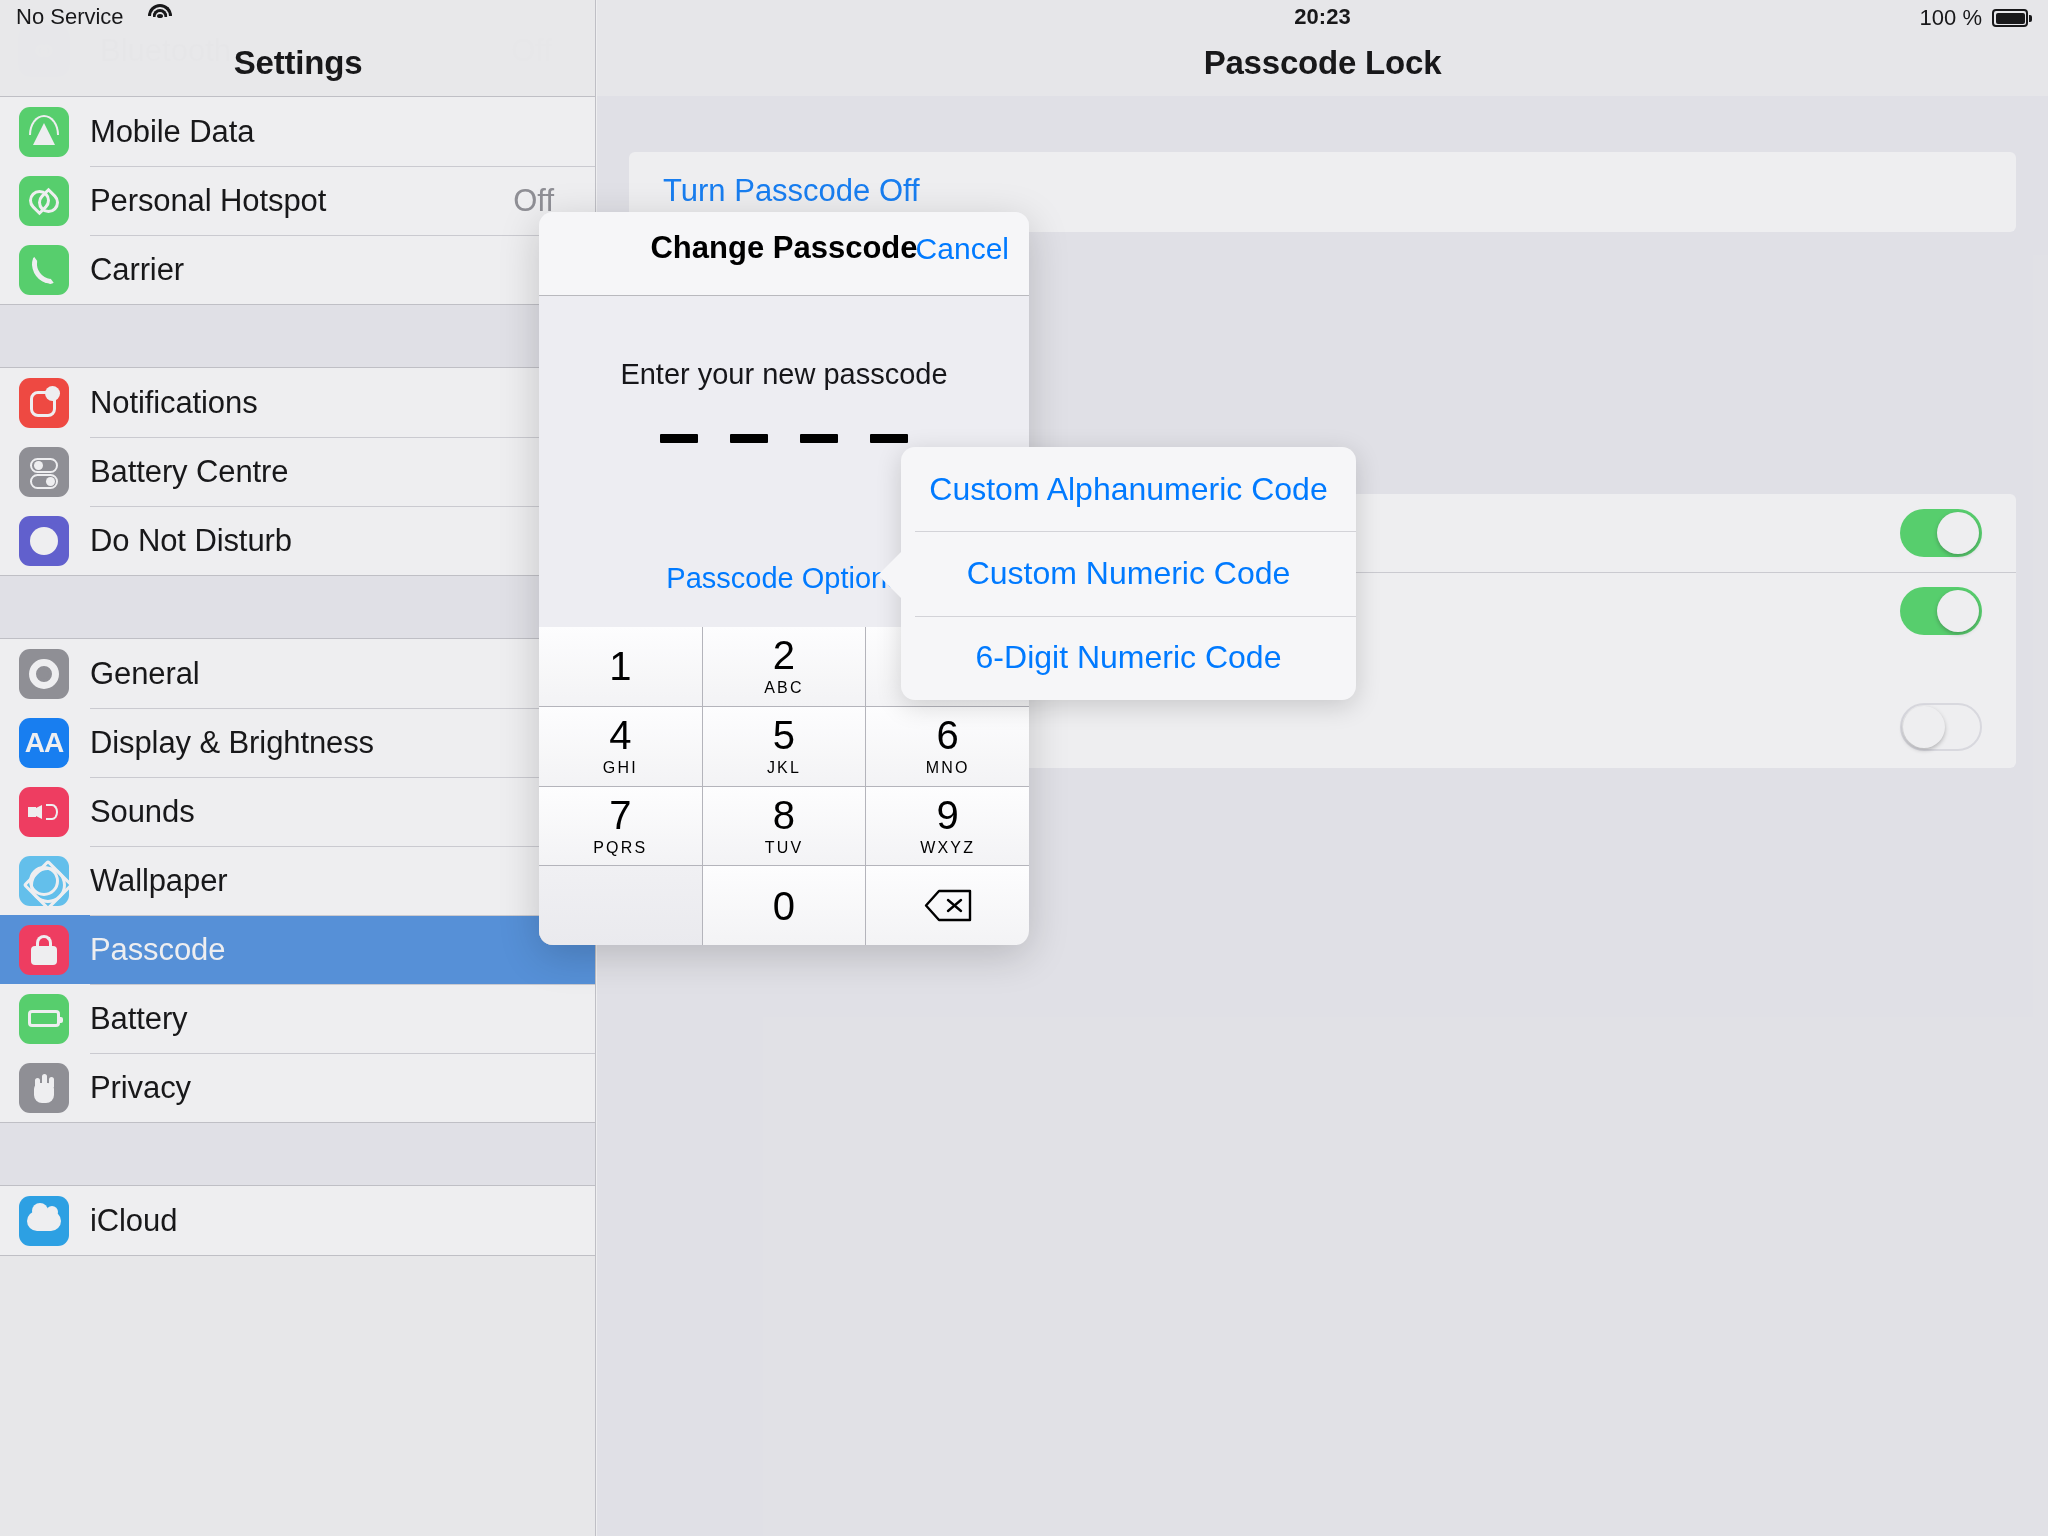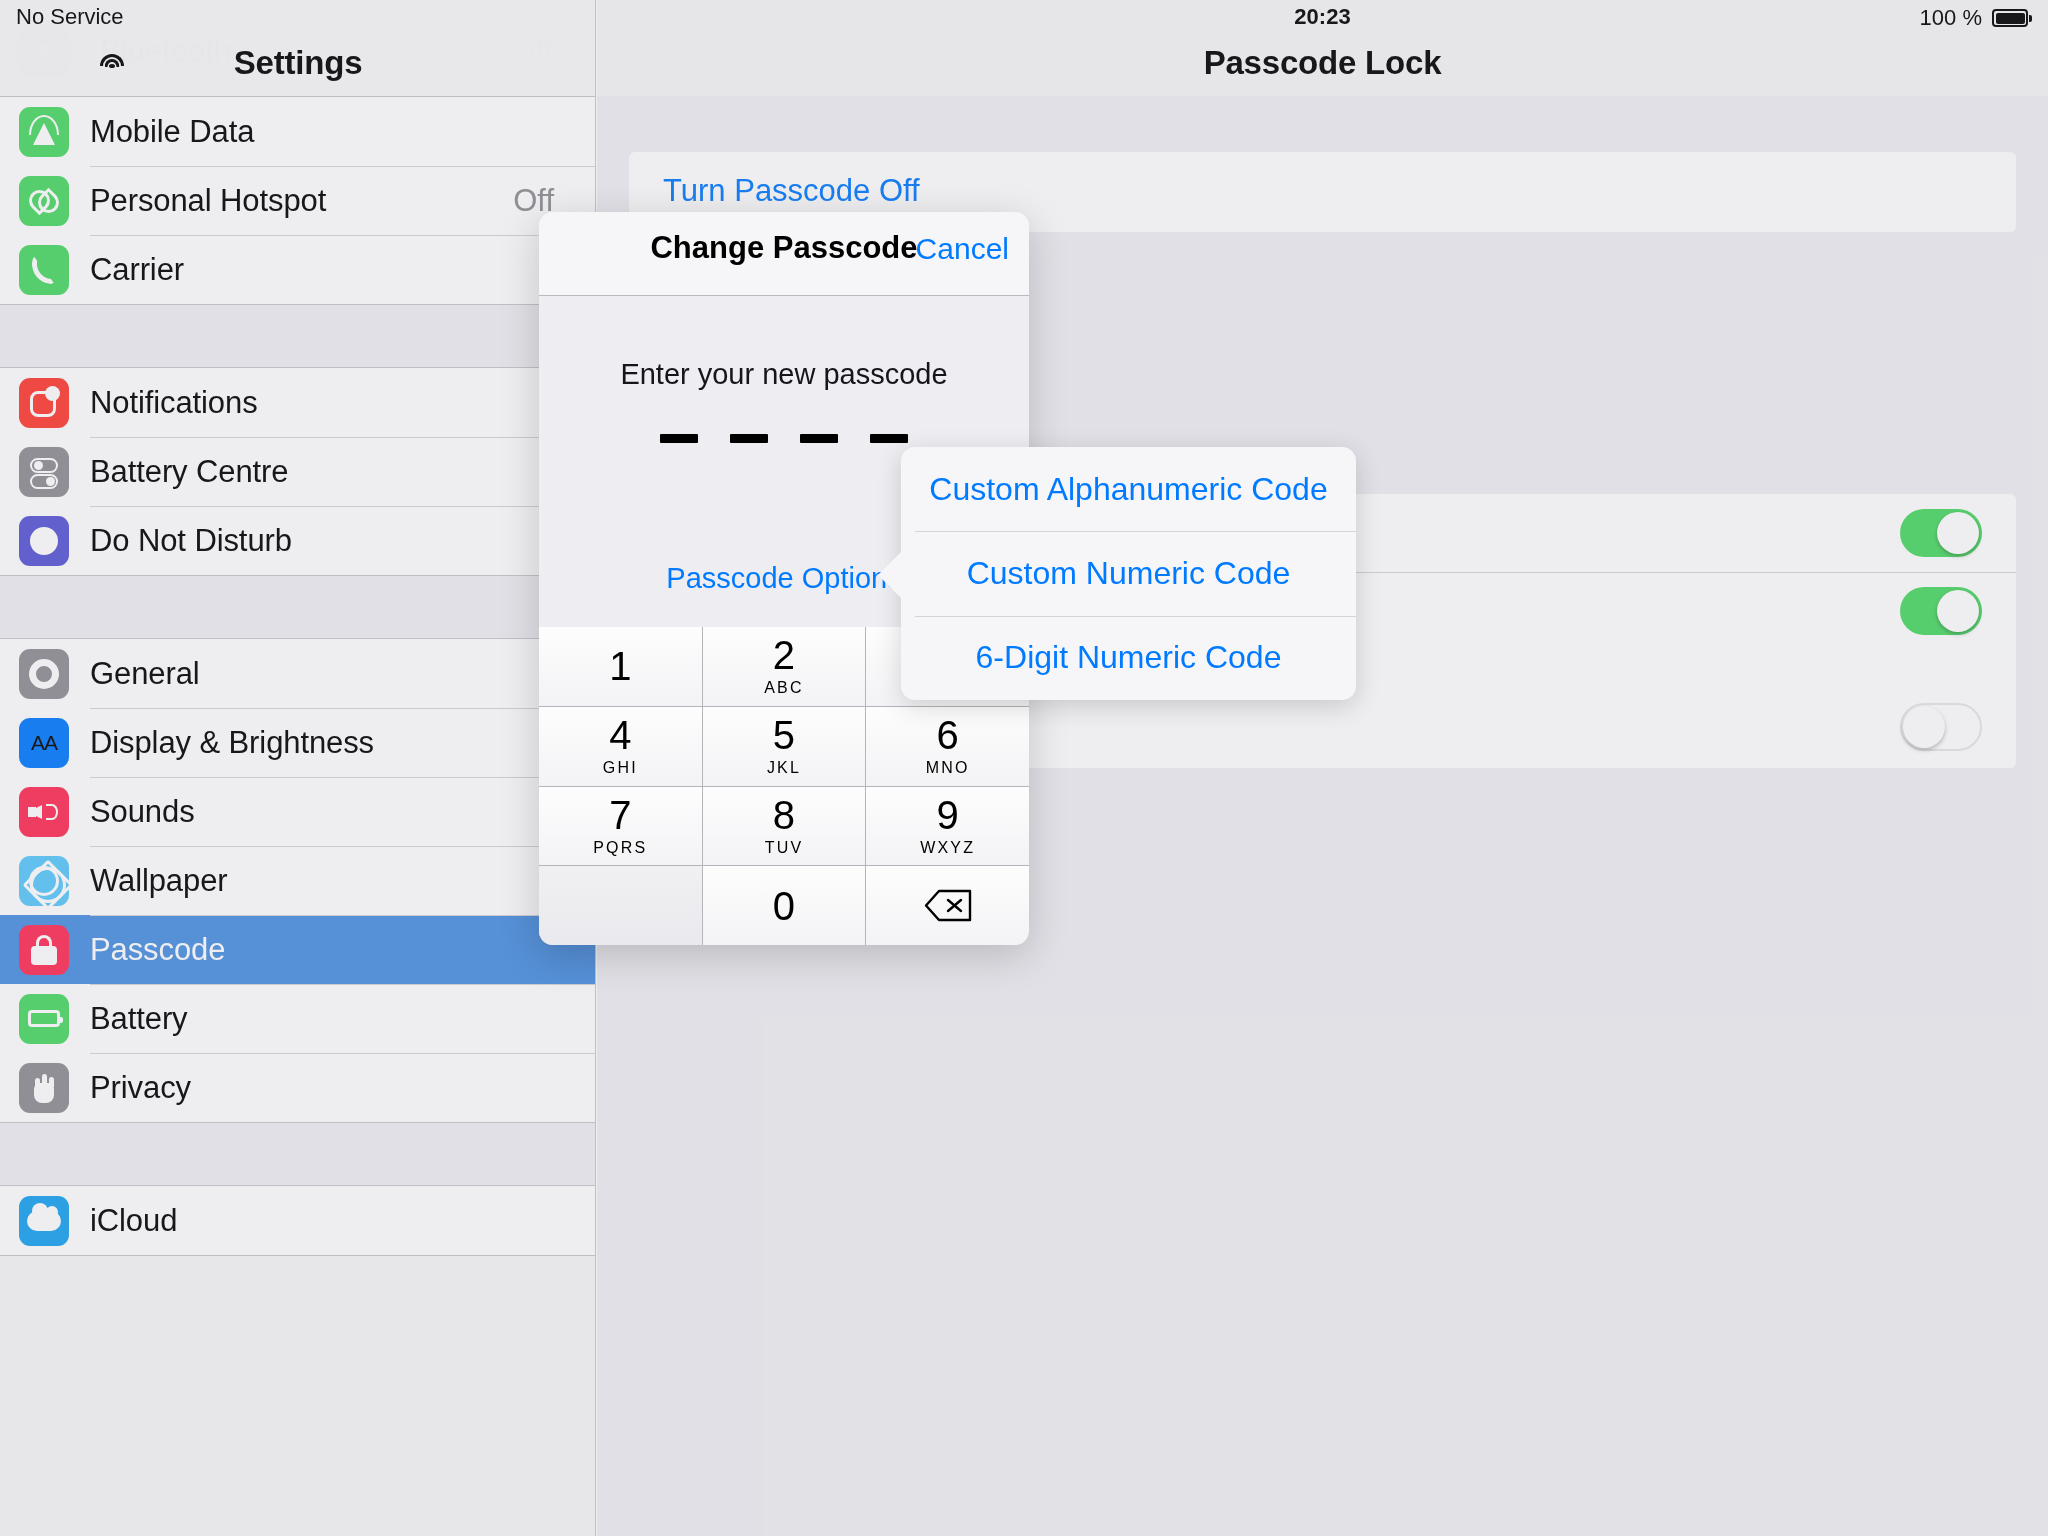--- a/index.html
+++ b/index.html
@@ -24,21 +24,21 @@
     background: rgba(247,247,247,0.93);
     z-index: 6;
   }
   .sb-header-title {
     position: absolute; left: 0; right: 0; top: 44px;
     text-align: center; font-size: 33px; font-weight: bold; color: #000;
     letter-spacing: -0.2px;
   }
   .statusbar-left {
     position: absolute; left: 16px; top: 4px; height: 30px;
-    display: flex; align-items: flex-end; gap: 24px; z-index: 9; flex-direction: column;
+    display: flex; align-items: flex-start; gap: 24px; z-index: 9;
   }
   .sb-status-text { font-size: 22px; color: #000; }
   .wifi-ic { width: 24px; height: 18px; position: relative; display:inline-block;}
   .wifi-ic i {
     position: absolute; left: 50%; border: 3px solid #000; border-bottom: none;
     border-radius: 50% 50% 0 0 / 100% 100% 0 0; transform: translateX(-50%);
   }
   .wifi-ic i:nth-child(1){ width: 24px; height: 12px; top: 0; }
   .wifi-ic i:nth-child(2){ width: 15px; height: 8px; top: 5px; }
   .wifi-ic i:nth-child(3){ width: 6px; height: 4px; top: 10px; border-radius:50%; background:#000; border:none; }
@@ -101,21 +101,21 @@
   .ic-sw{ position:absolute;width:28px;height:15px;border:2.5px solid #fff;border-radius:8px; }
   .ic-sw i{ position:absolute;top:1.5px;width:9px;height:9px;border-radius:50%;background:#fff; }
   .ic-sw.top{ left:11px; top:11px; } .ic-sw.top i{ left:1.5px; }
   .ic-sw.bot{ left:11px; top:27px; } .ic-sw.bot i{ right:1.5px; }
   .ic-moon{
     width:28px;height:28px;border-radius:50%;background:#fff;position:relative;
     box-shadow:9px -4px 0 0 #5856d6;
   }
   .ic-gear{ width:30px;height:30px;border-radius:50%;border:7px solid #fff;position:relative; }
   .ic-gear::after{ content:"";position:absolute;left:50%;top:50%;width:10px;height:10px;margin:-5px 0 0 -5px;border-radius:50%;background:#8e8e93; }
-  .ic-aa{ color:#000000;font-size:21px;font-weight:normal;letter-spacing:-1px; }
+  .ic-aa{ color:#ffffff;font-size:28px;font-weight:bold;letter-spacing:-1px; }
   .ic-flower{ width:30px;height:30px;border:3px solid #fff;border-radius:50%;position:relative; }
   .ic-flower::before,.ic-flower::after{
     content:"";position:absolute;left:-2px;top:-2px;width:30px;height:30px;
     border:3px solid #fff;border-radius:50% 8% 50% 8%;
   }
   .ic-flower::before{ transform:rotate(45deg); } .ic-flower::after{ transform:rotate(-45deg); }
   .ic-speaker{ position:relative;width:32px;height:22px; }
   .ic-speaker::before{
     content:"";position:absolute;left:0;top:4px;width:0;height:0;
     border-top:7px solid transparent;border-bottom:7px solid transparent;border-right:14px solid #fff;

